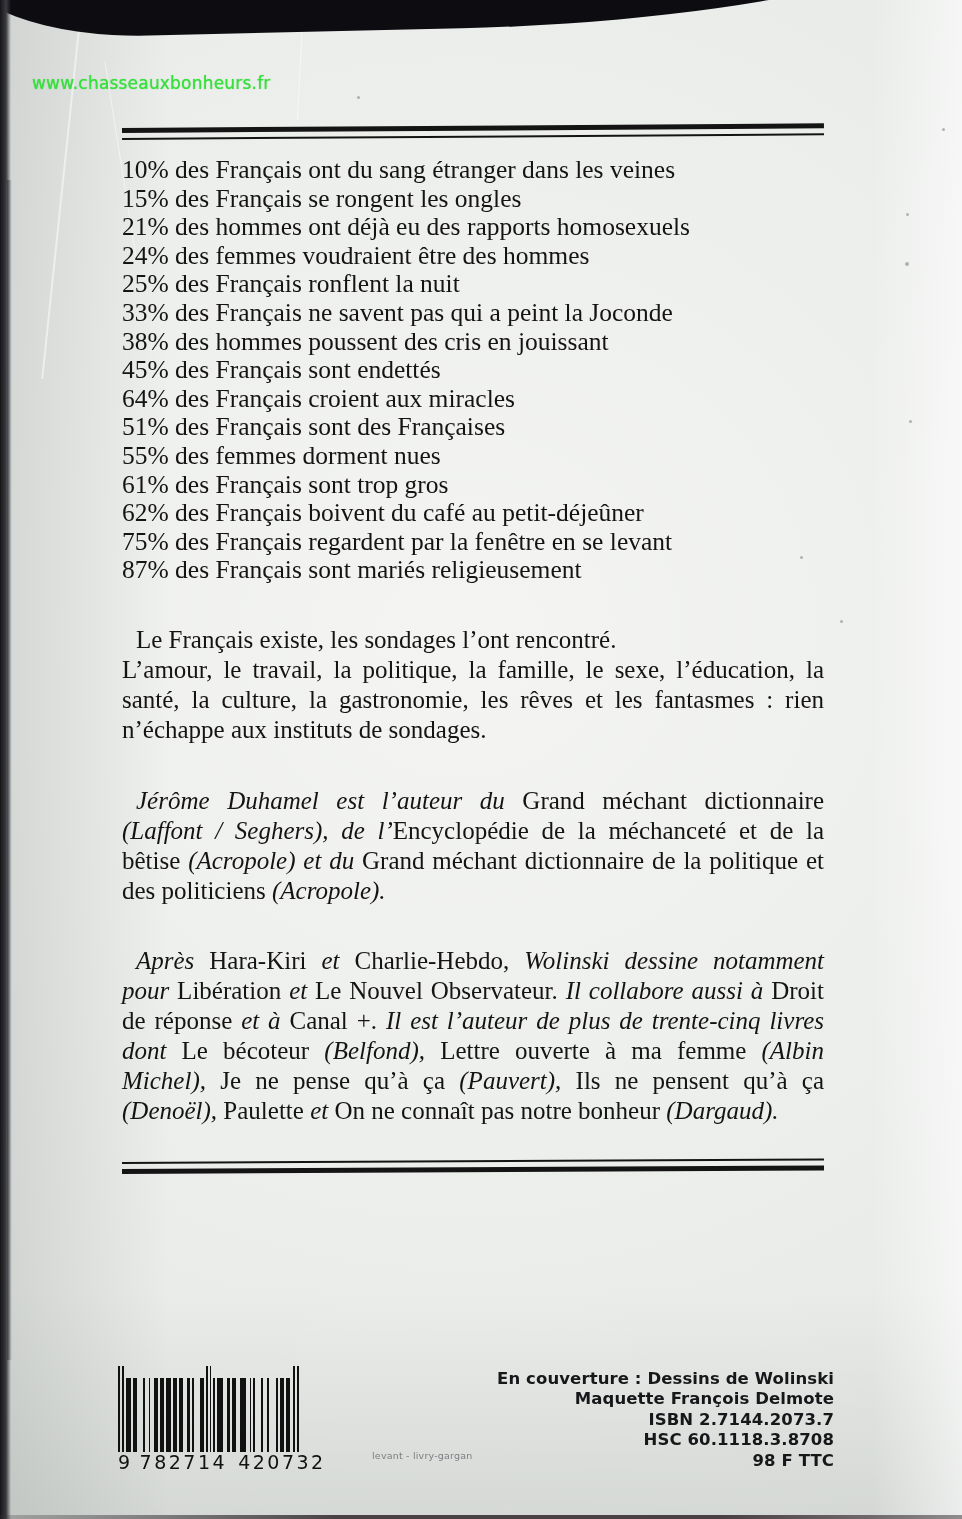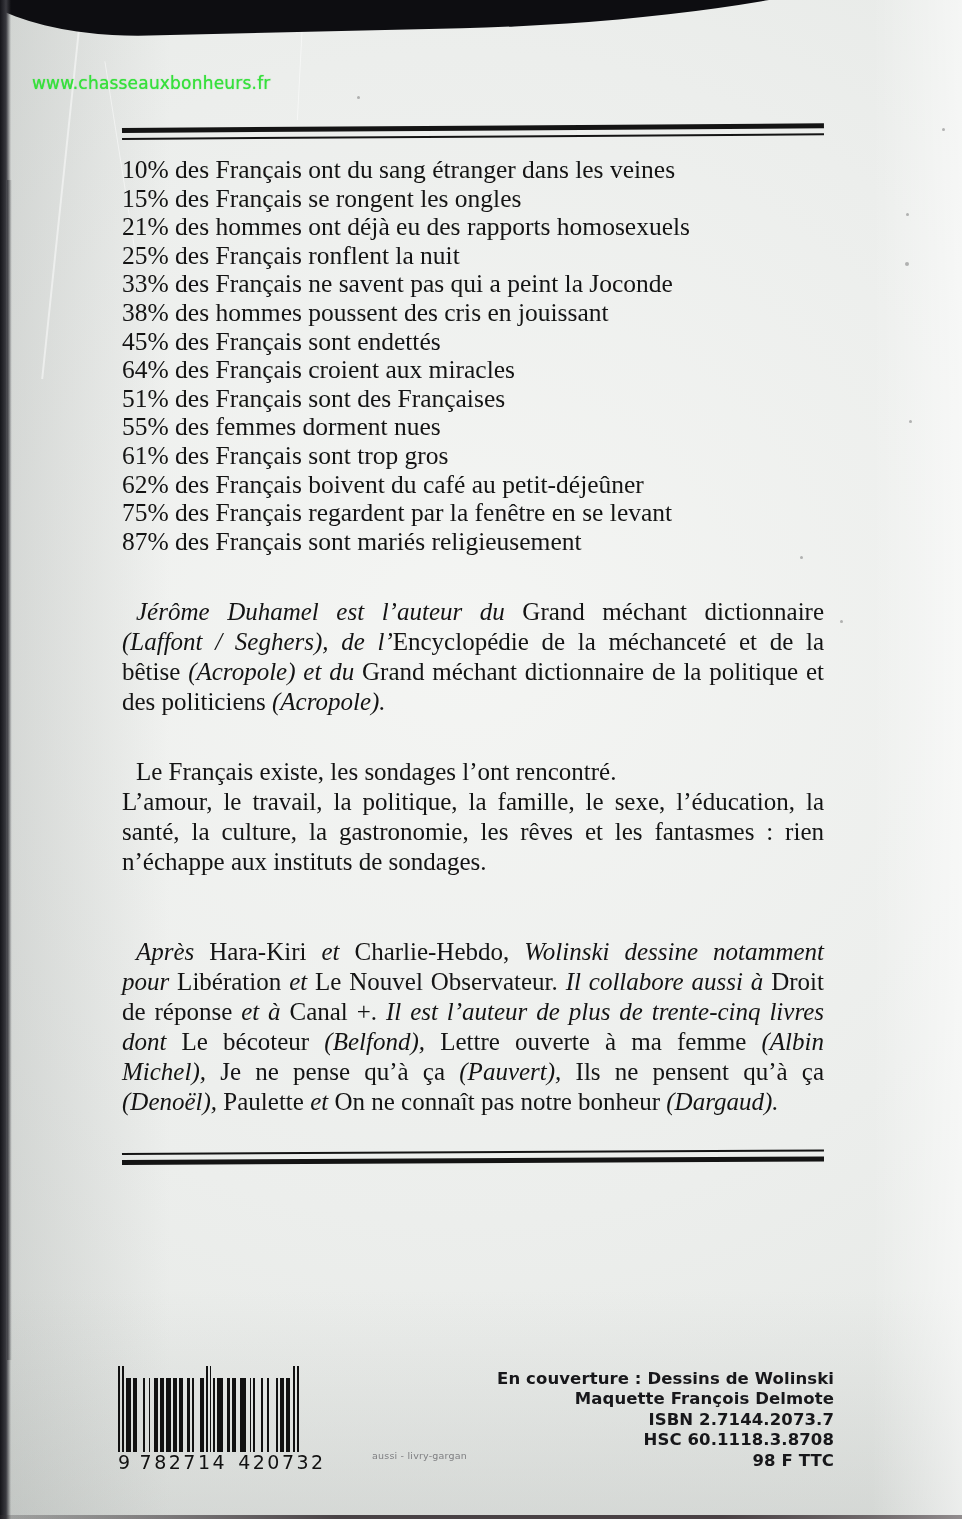--- a/index.html
+++ b/index.html
@@ -131,21 +131,21 @@
   .para {
     font-size: 25px;
     line-height: 30px;
     color: #141414;
     text-align: justify;
     text-indent: 14px;
     margin: 0;
   }
   .para.p-intro   { margin-top: 40px; }
   .para.p-duhamel { margin-top: 41px; }
-  .para.p-wolinski{ margin-top: 60px; font-family: Liberation Serif, serif; }
+  .para.p-wolinski{ margin-top: 40px; font-family: Liberation Serif, serif; }
 
   .para i { font-style: italic; }
 
   .rules-bottom-wrap { margin-top: 36px; }
 
   
   .footer {
     position: absolute;
     left: 0; right: 0;
     bottom: 0;
@@ -244,47 +244,48 @@
       <div class="rule-thick"></div>
       <div class="rule-gap-top"></div>
       <div class="rule-thin"></div>
     </div>
 
     <div class="stats-block">
       <ul class="stats" id="stats-list">
           <li>10% des Français ont du sang étranger dans les veines</li>
           <li>15% des Français se rongent les ongles</li>
           <li>21% des hommes ont déjà eu des rapports homosexuels</li>
+          <li>24% des femmes voudraient être des hommes</li>
           <li>25% des Français ronflent la nuit</li>
           <li>33% des Français ne savent pas qui a peint la Joconde</li>
           <li>38% des hommes poussent des cris en jouissant</li>
           <li>45% des Français sont endettés</li>
           <li>64% des Français croient aux miracles</li>
           <li>51% des Français sont des Françaises</li>
           <li>55% des femmes dorment nues</li>
           <li>61% des Français sont trop gros</li>
           <li>62% des Français boivent du café au petit-déjeûner</li>
           <li>75% des Français regardent par la fenêtre en se levant</li>
           <li>87% des Français sont mariés religieusement</li>
         </ul>
     </div>
 
+    <p class="para p-intro">
+      <span>Le Français existe, les sondages l’ont rencontré.</span>
+      <br>
+      <span>L’amour, le travail, la politique, la famille, le sexe, l’éducation, la santé, la culture, la gastronomie, les rêves et les fantasmes : rien n’échappe aux instituts de sondages.</span>
+    </p>
+
     <p class="para p-duhamel">
       <i>Jérôme Duhamel est l’auteur du</i>
       <span>Grand méchant dictionnaire</span>
       <i>(Laffont / Seghers), de l’</i><span>Encyclopédie de la méchanceté et de la bêtise</span>
       <i>(Acropole) et du</i>
       <span>Grand méchant dictionnaire de la politique et des politiciens</span>
       <i>(Acropole).</i>
-    </p>
-
-    <p class="para p-intro">
-      <span>Le Français existe, les sondages l’ont rencontré.</span>
-      <br>
-      <span>L’amour, le travail, la politique, la famille, le sexe, l’éducation, la santé, la culture, la gastronomie, les rêves et les fantasmes : rien n’échappe aux instituts de sondages.</span>
     </p>
 
     <p class="para p-wolinski">
       <i>Après</i>
       <span>Hara-Kiri</span>
       <i>et</i>
       <span>Charlie-Hebdo,</span>
       <i>Wolinski dessine notamment pour</i>
       <span>Libération</span>
       <i>et</i>
@@ -418,21 +419,21 @@
           <i class="g tall" style="width: 1.91579px;"></i>
           <i class="tall" style="width: 1.91579px;"></i>
         </div>
       <div class="barcode-digits">
         <span class="lead">9</span>
         <span class="grpA">782714</span>
         <span class="grpB">420732</span>
       </div>
     </div>
 
-    <div class="printer-mark">aussi - livry-gargan</div>
+    <div class="printer-mark">levant - livry-gargan</div>
 
     <div class="credits" id="credits-block">
         <div>En couverture : Dessins de Wolinski</div>
         <div>Maquette François Delmote</div>
         <div>ISBN 2.7144.2073.7</div>
         <div>HSC 60.1118.3.8708</div>
         <div>98 F TTC</div>
       </div>
 
   </div>

